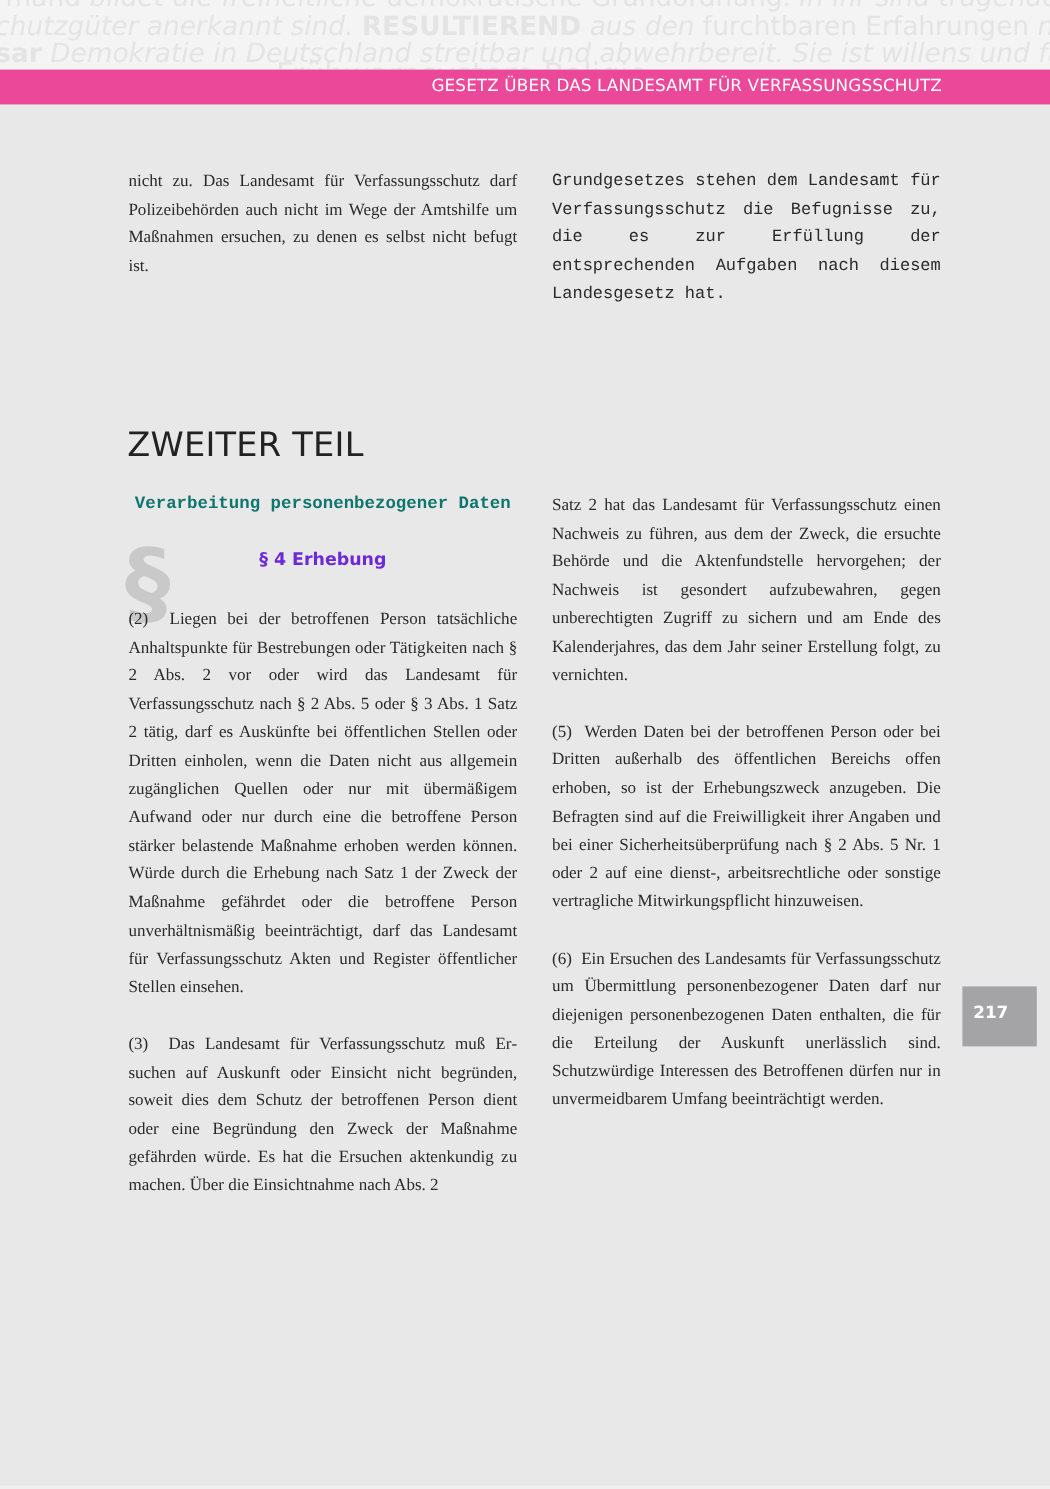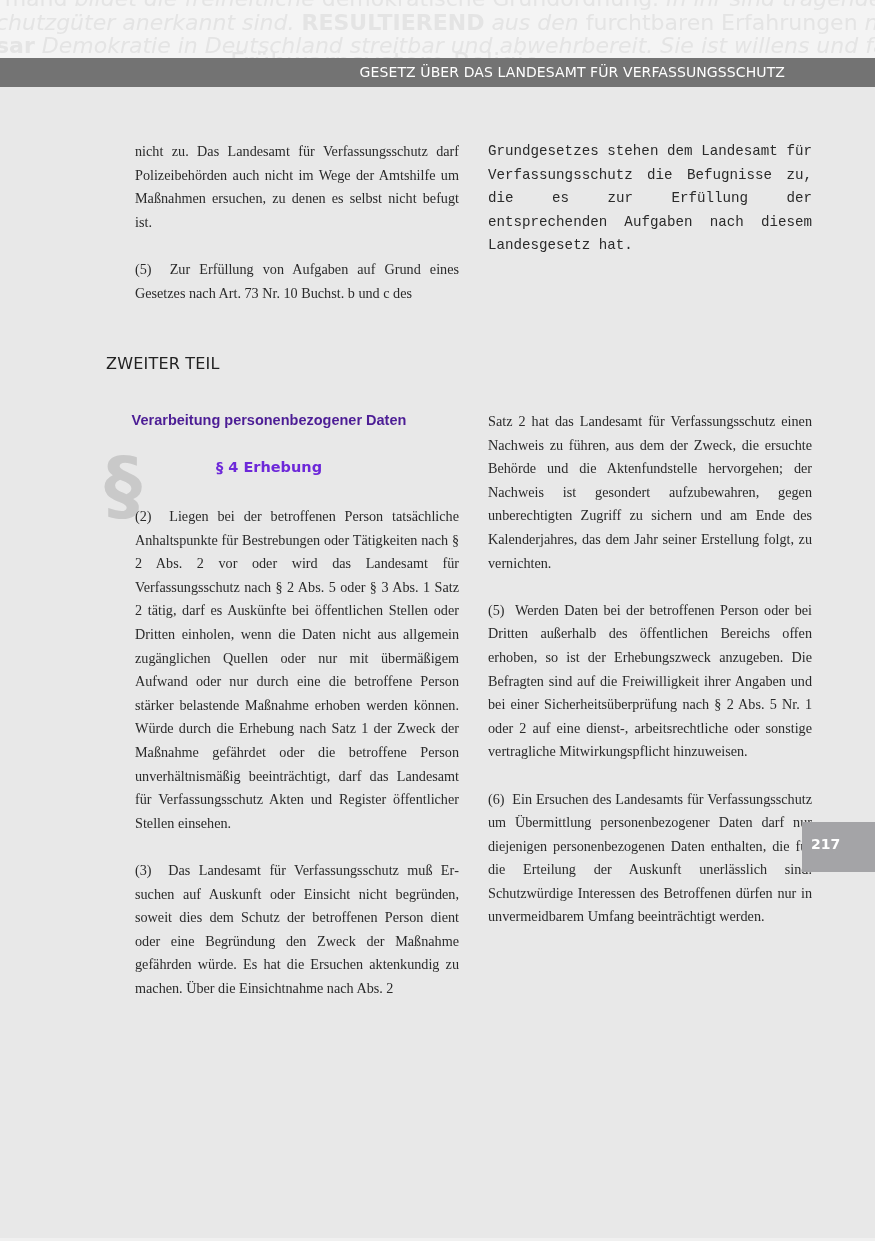--- a/index.html
+++ b/index.html
@@ -36,69 +36,68 @@
   .wm1 { top: -12px; left: -4px; font-size: 22px; }
   .wm2 { top: 12px; left: -4px; font-size: 22px; }
   .wm3 { top: 35px; left: -4px; font-size: 22px; }
   .wm4 { top: 50px; left: 230px; font-size: 26px; }
 
   .header-bar {
     position: absolute;
     left: 0; top: 58px;
     width: 875px;
     height: 29px;
-    background: #737373;
+    background: #ec4899;
   }
   .header-title {
     position: absolute;
     right: 90px;
     top: 6px;
     font-family: "DejaVu Sans", "Liberation Sans", sans-serif;
     font-size: 14px;
     color: #ffffff;
     letter-spacing: 0.1px;
     white-space: nowrap;
   }
 
   .col {
     position: absolute;
     width: 324px;
     font-size: 14.2px;
     line-height: 23.6px;
     text-align: justify;
     hyphens: manual;
-    margin-left: 28px;
   }
   .col p { margin: 0 0 23.6px 0; }
   .col-left { left: 107px; }
   .col-right { left: 460px; }
 
   .top-left { top: 140px; }
   .top-right { top: 140px; font-family: Liberation Mono, monospace; }
 
   .part-heading {
     position: absolute;
     left: 106px;
     top: 354px;
     font-family: "DejaVu Sans", "Liberation Sans", sans-serif;
-    font-size: 16px;
+    font-size: 28px;
     font-weight: normal;
     color: #222;
     margin: 0;
     letter-spacing: 0.2px;
   }
   .sub-heading {
     position: absolute;
     left: 107px;
     width: 324px;
     top: 412px;
     text-align: center;
-    font-family: Liberation Sans, sans-serif;
+    font-family: Liberation Mono, monospace;
     font-size: 14.5px;
-    color: #4c1d95;
+    color: #0f766e;
     margin: 0;
   }
   .section-heading {
     position: absolute;
     left: 107px;
     width: 324px;
     top: 459px;
     text-align: center;
     font-family: "DejaVu Sans", "Liberation Sans", sans-serif;
     font-size: 14.5px;
@@ -115,21 +114,21 @@
     color: #c9c9c9;
     line-height: 1;
   }
   .body-left { top: 505px; z-index: 2; }
   .body-right { top: 410px; }
 
   .page-number {
     position: absolute;
     left: 802px;
     top: 822px;
-    width: 73px;
+    width: 62px;
     height: 50px;
     background: #a4a4a7;
   }
   .page-number span {
     position: absolute;
     left: 9px;
     top: 14px;
     font-family: "DejaVu Sans", "Liberation Sans", sans-serif;
     font-weight: bold;
     font-size: 14px;
@@ -160,21 +159,20 @@
     <span>Frühwarnsystem</span><span>  Religio</span>
   </div>
 </div>
 
 <div class="header-bar">
   <div class="header-title">GESETZ ÜBER DAS LANDESAMT FÜR VERFASSUNGSSCHUTZ</div>
 </div>
 
 <div class="col col-left top-left">
   <p>nicht zu. Das Landesamt für Verfassungsschutz darf Polizeibehörden auch nicht im Wege der Amtshilfe um Maßnahmen ersuchen, zu denen es selbst nicht befugt ist.</p>
-  <p>(5)&nbsp; Zur Erfüllung von Aufgaben auf Grund eines Gesetzes nach Art. 73 Nr. 10 Buchst. b und c des</p>
 </div>
 <div class="col col-right top-right">
   <p>Grundgesetzes stehen dem Landesamt für Verfas­sungsschutz die Befugnisse zu, die es zur Erfüllung der entsprechenden Aufgaben nach diesem Landes­gesetz hat.</p>
 </div>
 
 <h1 class="part-heading">ZWEITER TEIL</h1>
 <h2 class="sub-heading">Verarbeitung personenbezogener Daten</h2>
 <div class="para-symbol">§</div>
 <h3 class="section-heading">§ 4 Erhebung</h3>
 

